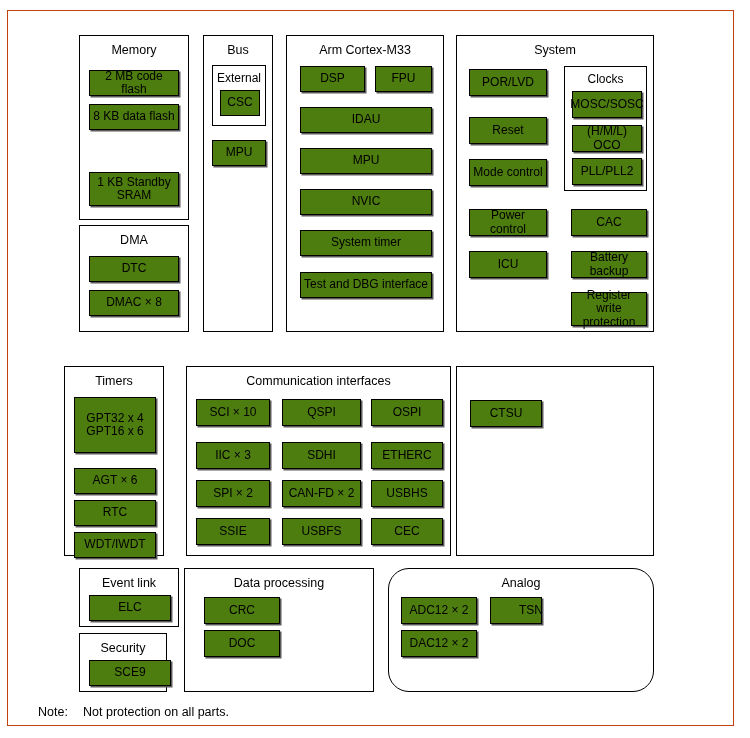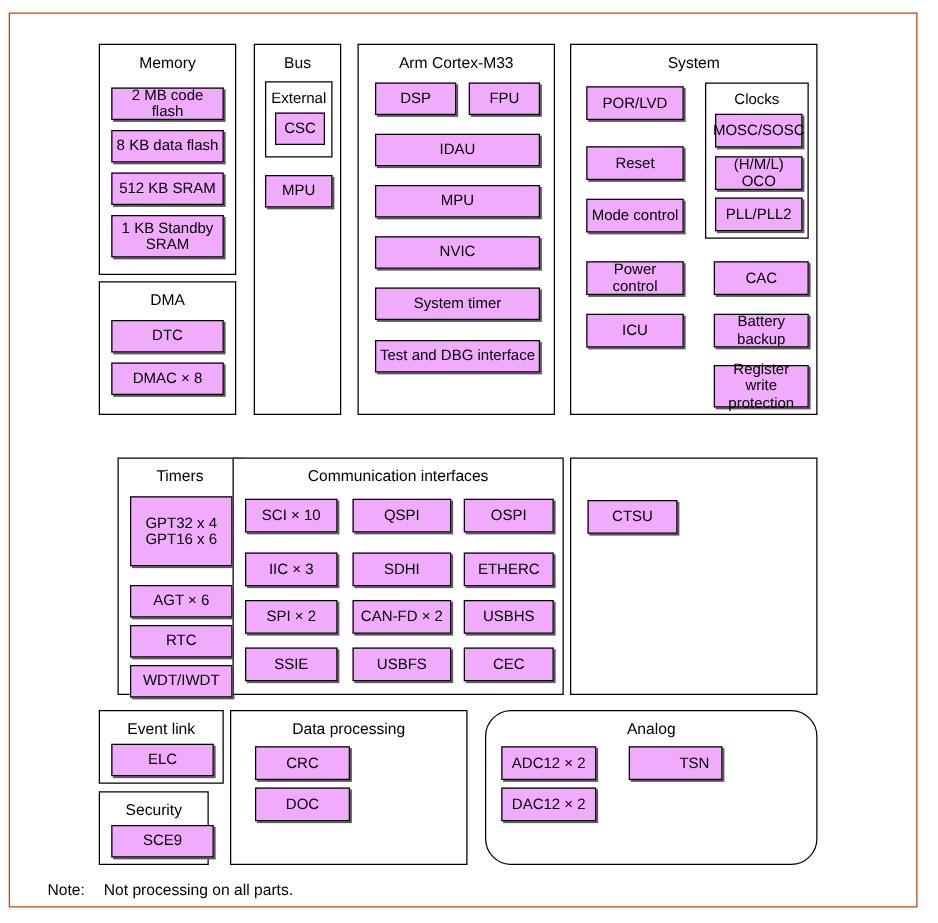--- a/index.html
+++ b/index.html
@@ -42,21 +42,21 @@
     top: 7px;
     text-align: center;
     font-size: 12.5px;
     line-height: 15px;
     white-space: nowrap;
   }
 
   
   .blk {
     border: 1px solid #000000;
-    background: #f0abfc;
+    background: #4d7c0f;
     box-shadow: 1.5px 1.5px 0 0 #5a5a5a;
     display: flex;
     align-items: center;
     justify-content: center;
     text-align: center;
     font-size: 12px;
     line-height: 13.5px;
     white-space: pre-line;
     padding: 0 2px;
   }
@@ -92,21 +92,20 @@
 </style>
 </head>
 <body>
 
 <div id="diagram-frame">
 
   <div class="abs section" style="left:71px; top:24px; width:110px; height:185px;">
     <div class="section-title">Memory</div>
     <div class="abs blk" style="left:9px; top:34px; width:90px; height:26px;">2 MB code flash</div>
     <div class="abs blk" style="left:9px; top:68px; width:90px; height:26px;">8 KB data flash</div>
-    <div class="abs blk" style="left:9px; top:102px; width:90px; height:26px;">512 KB SRAM</div>
     <div class="abs blk" style="left:9px; top:136px; width:90px; height:34px;">1 KB Standby
 SRAM</div>
   </div>
 
   <div class="abs section" style="left:71px; top:214px; width:110px; height:107px;">
     <div class="section-title">DMA</div>
     <div class="abs blk" style="left:9px; top:30px; width:90px; height:26px;">DTC</div>
     <div class="abs blk" style="left:9px; top:64px; width:90px; height:26px;">DMAC × 8</div>
   </div>
 
@@ -144,21 +143,21 @@
       <div class="abs blk" style="left:7px; top:24px; width:70px; height:27px;">MOSC/SOSC</div>
       <div class="abs blk" style="left:7px; top:58px; width:70px; height:27px;">(H/M/L) OCO</div>
       <div class="abs blk" style="left:7px; top:91px; width:70px; height:27px;">PLL/PLL2</div>
     </div>
     <div class="abs blk" style="left:114px; top:173px; width:76px; height:27px;">CAC</div>
     <div class="abs blk" style="left:114px; top:215px; width:76px; height:27px;">Battery backup</div>
     <div class="abs blk" style="left:114px; top:256px; width:76px; height:34px;">Register write
 protection</div>
   </div>
 
-  <div class="abs section" style="left:86px; top:355px; width:100px; height:190px;">
+  <div class="abs section" style="left:56px; top:355px; width:100px; height:190px;">
     <div class="section-title">Timers</div>
     <div class="abs blk" style="left:9px; top:30px; width:82px; height:56px;">GPT32 x 4
 GPT16 x 6</div>
     <div class="abs blk" style="left:9px; top:101px; width:82px; height:26px;">AGT × 6</div>
     <div class="abs blk" style="left:9px; top:133px; width:82px; height:26px;">RTC</div>
     <div class="abs blk" style="left:9px; top:165px; width:82px; height:26px;">WDT/IWDT</div>
   </div>
 
   <div class="abs section" style="left:178px; top:355px; width:265px; height:190px;">
     <div class="section-title">Communication interfaces</div>
@@ -197,20 +196,20 @@
   <div class="abs section" style="left:176px; top:557px; width:190px; height:124px;">
     <div class="section-title">Data processing</div>
     <div class="abs blk" style="left:19px; top:28px; width:76px; height:27px;">CRC</div>
     <div class="abs blk" style="left:19px; top:61px; width:76px; height:27px;">DOC</div>
   </div>
 
   <div class="abs section" style="left:380px; top:557px; width:266px; height:124px;border-radius:21px;">
     <div class="section-title">Analog</div>
     <div class="abs blk" style="left:12px; top:28px; width:76px; height:27px;">ADC12 × 2</div>
     <div class="abs blk" style="left:12px; top:61px; width:76px; height:27px;">DAC12 × 2</div>
-    <div class="abs blk" style="left:114px; top:28px; width:75px; height:27px;padding-left:32px;">TSN</div>
+    <div class="abs blk" style="left:101px; top:28px; width:52px; height:27px;padding-left:32px;">TSN</div>
   </div>
 
   <div id="note-row">
-    <span id="note-label">Note:</span><span id="note-text">Not processing on all parts.</span>
+    <span id="note-label">Note:</span><span id="note-text">Not protection on all parts.</span>
   </div>
 
 </div>
 
 </body></html>

